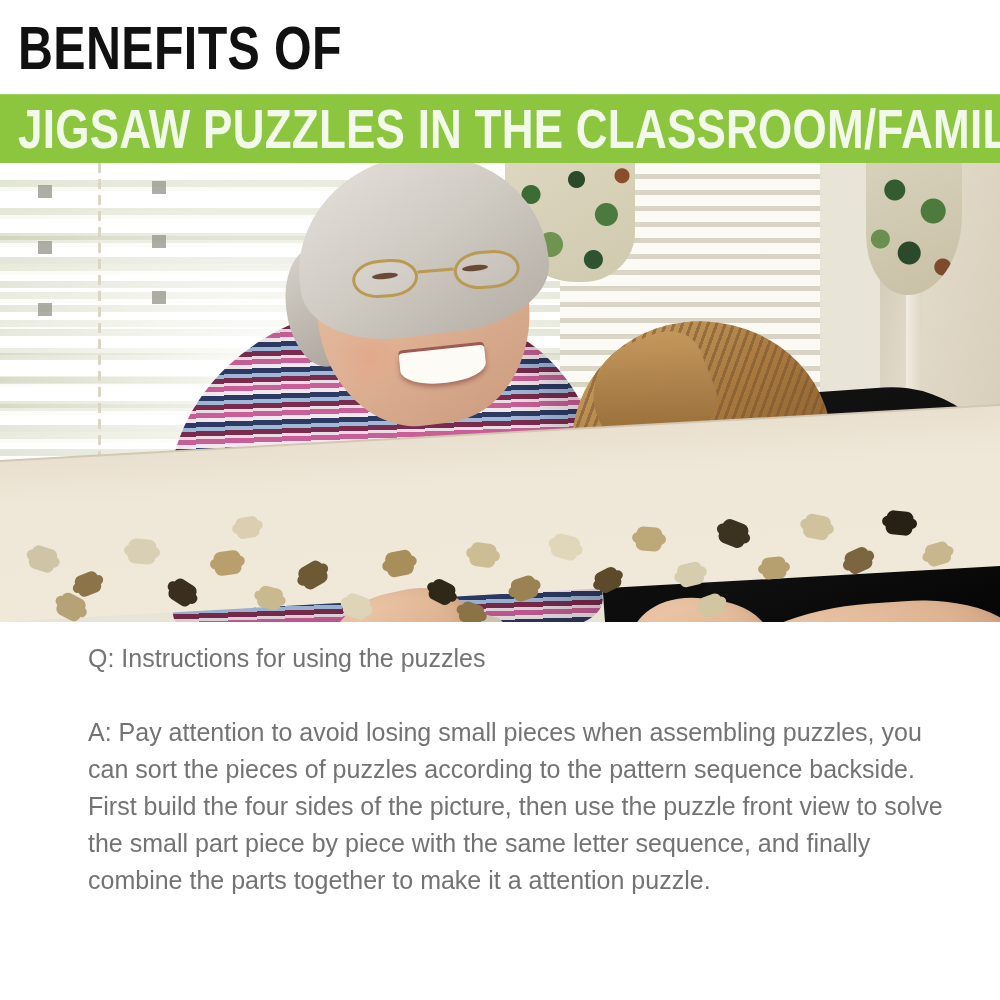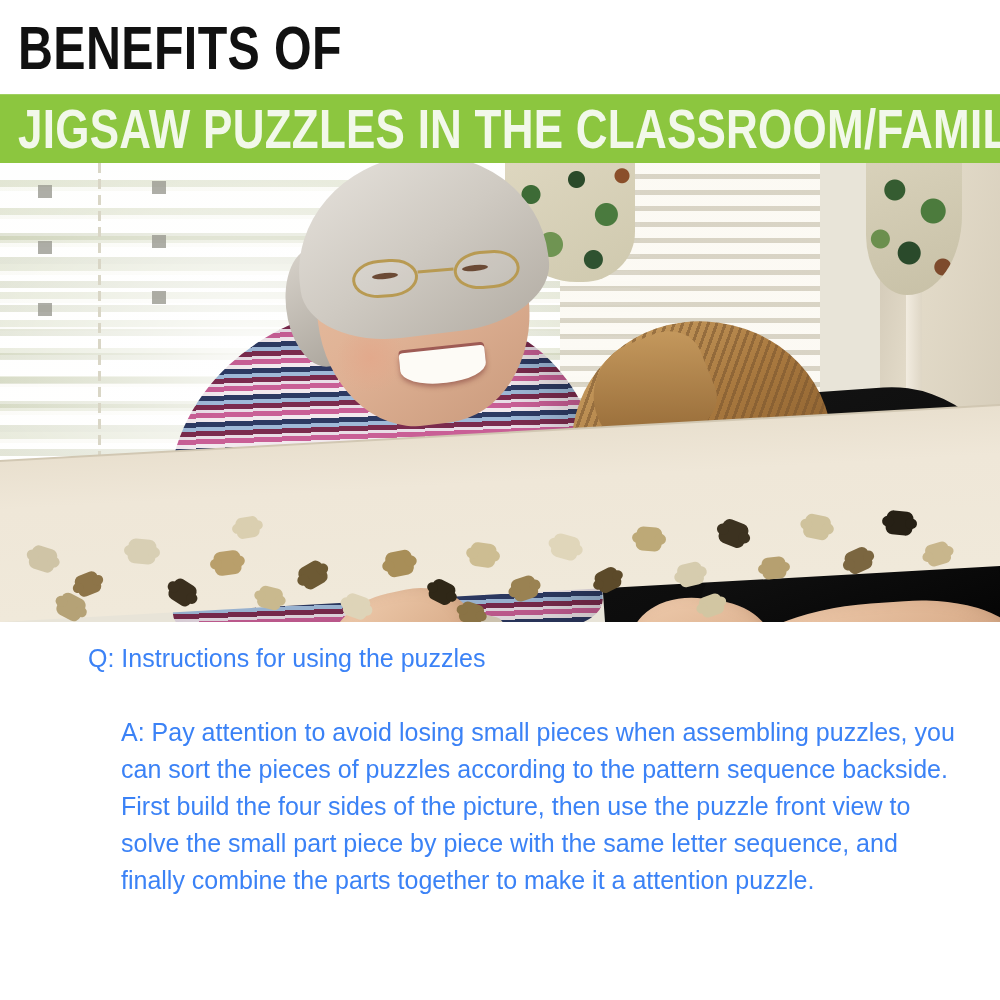--- a/index.html
+++ b/index.html
@@ -254,28 +254,28 @@
   .arm-mom{ left:740px; top:440px; width:280px; height:100px; border-radius:48% 40% 40% 48%/50%; transform:rotate(-4deg); }
   .held-piece{
     position:absolute; left:468px; top:452px; width:34px; height:36px;
     background:#ccc2ae; border-radius:28%;
     transform:rotate(14deg);
   }
 
   
   .copy{
     position:absolute; left:88px; top:640px; width:880px;
-    color:#3b82f6;
+    color:#737373;
     font-family:"Liberation Sans Narrow","Liberation Sans",sans-serif;
     font-size:25px; line-height:37px;
   }
   .copy .q{ margin:0 0 0 0; }
   .copy .gap{ height:37px; }
   .copy p{ margin:0; }
-  .copy .para{ white-space:normal;margin-left:33px; }
+  .copy .para{ white-space:normal; }
 </style>
 </head>
 <body>
 
 <div id="page">
 
   <div class="title-main">BENEFITS OF</div>
 
   <div class="banner">
     <div class="banner-text">JIGSAW PUZZLES IN THE CLASSROOM/FAMILY</div>

